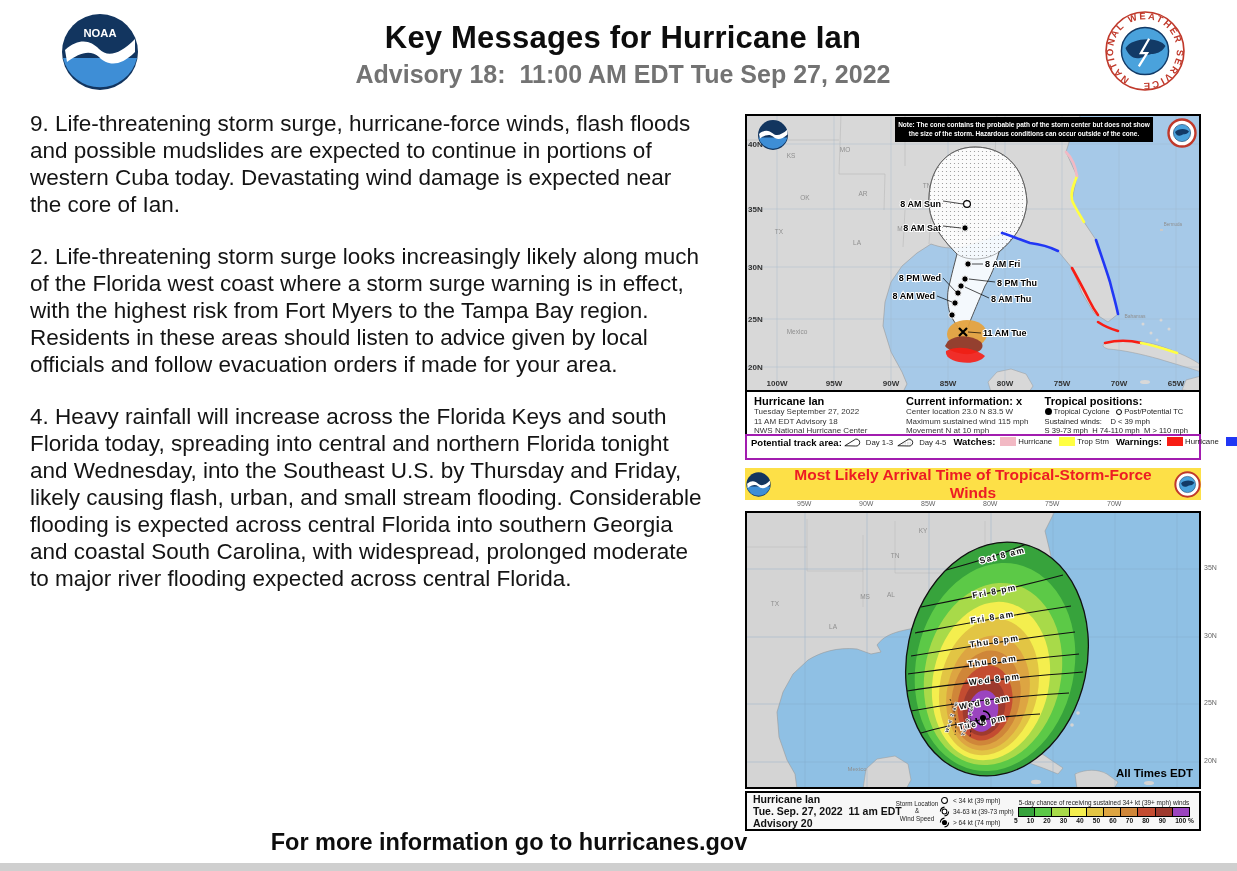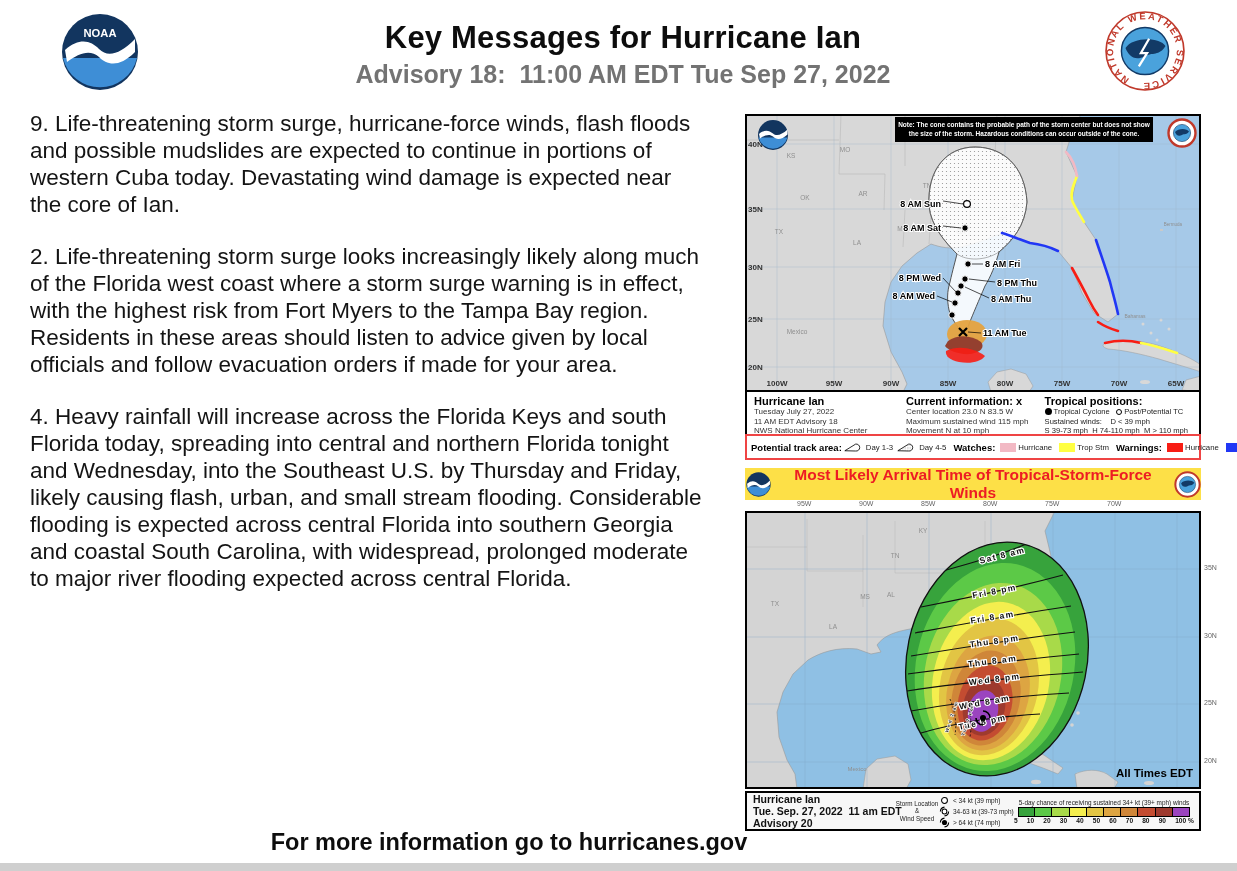--- a/index.html
+++ b/index.html
@@ -36,21 +36,21 @@
   .cone-info { width:456px; height:46px; border:2px solid #000; margin-top:-2px; display:flex; background:#fff; }
   .ci-col { padding:3px 5px 2px 7px; }
   .ci-col.c1 { width:31%; } .ci-col.c2 { width:33%;margin-left:17px; } .ci-col.c3 { width:36%; padding-left:2px; }
   .ci-title { font-size:11px; font-weight:bold; color:#000; line-height:12px; }
   .ci-line { font-size:8px; color:#333; line-height:9.5px; }
   .ci-line.fc { font-size:7.6px; color:#222; white-space:pre; }
   .mk-f { display:inline-block; width:7px; height:7px; border-radius:50%; background:#000; vertical-align:-1px; }
   .mk-o { display:inline-block; width:6px; height:6px; border-radius:50%; border:1.3px solid #000; background:#fff; vertical-align:-1px; }
   .xmark { font-weight:bold; font-size:11px; }
 
-  .cone-legend { width:456px; height:26px; border:2px solid #ef4444; margin-top:-2px; display:flex; align-items:center; background:#fff; padding:0 4px; }
+  .cone-legend { width:456px; height:26px; border:2px solid #a21caf; margin-top:-2px; display:flex; align-items:flex-start; background:#fff; padding:0 4px; }
   .lg-title { font-size:9.5px; font-weight:bold; margin-right:2px; white-space:nowrap; }
   .lg-lab { font-size:7.8px; color:#222; margin:0 4px 0 2px; white-space:nowrap; }
   .swatch { display:inline-block; width:16px; height:9px; margin-left:3px; }
   .lg-group { display:flex; align-items:center; margin-right:3px; }
 
   
   .arr-panel { position:absolute; left:745px; top:468px; width:492px; }
   .arr-title { width:456px; height:32px; display:flex; align-items:center; background:#fde047; }
   .arr-title h3 { flex:1; text-align:center; font-size:15.5px; font-weight:bold; }
   .arr-logo { width:27px; height:27px; }
@@ -235,21 +235,21 @@
         <circle cx="437" cy="19" r="13.5" fill="#fff" stroke="#c0392b" stroke-width="2.4"></circle>
         <circle cx="437" cy="19" r="8.6" fill="#4aa2dc" stroke="#123a66" stroke-width="0.6"></circle>
         <path d="M430,18 C433,14 442,14 444,17.5 C442,21 439.5,19.5 437,21 C433.5,23 431,21 430,18 Z" fill="#123a66"></path>
       </g>
       <rect x="1" y="1" width="454" height="276" fill="none" stroke="#000" stroke-width="2"></rect>
     </svg>
 
     <div class="cone-info">
       <div class="ci-col c1">
         <div class="ci-title">Hurricane Ian</div>
-        <div class="ci-line">Tuesday July 27, 2022</div>
+        <div class="ci-line">Tuesday September 27, 2022</div>
         <div class="ci-line">11 AM EDT Advisory 18</div>
         <div class="ci-line">NWS National Hurricane Center</div>
       </div>
       <div class="ci-col c2">
         <div class="ci-title"><span>Current information:</span> <span class="xmark">x</span></div>
         <div class="ci-line">Center location 23.0 N 83.5 W</div>
         <div class="ci-line">Maximum sustained wind 115 mph</div>
         <div class="ci-line">Movement N at 10 mph</div>
       </div>
       <div class="ci-col c3">

